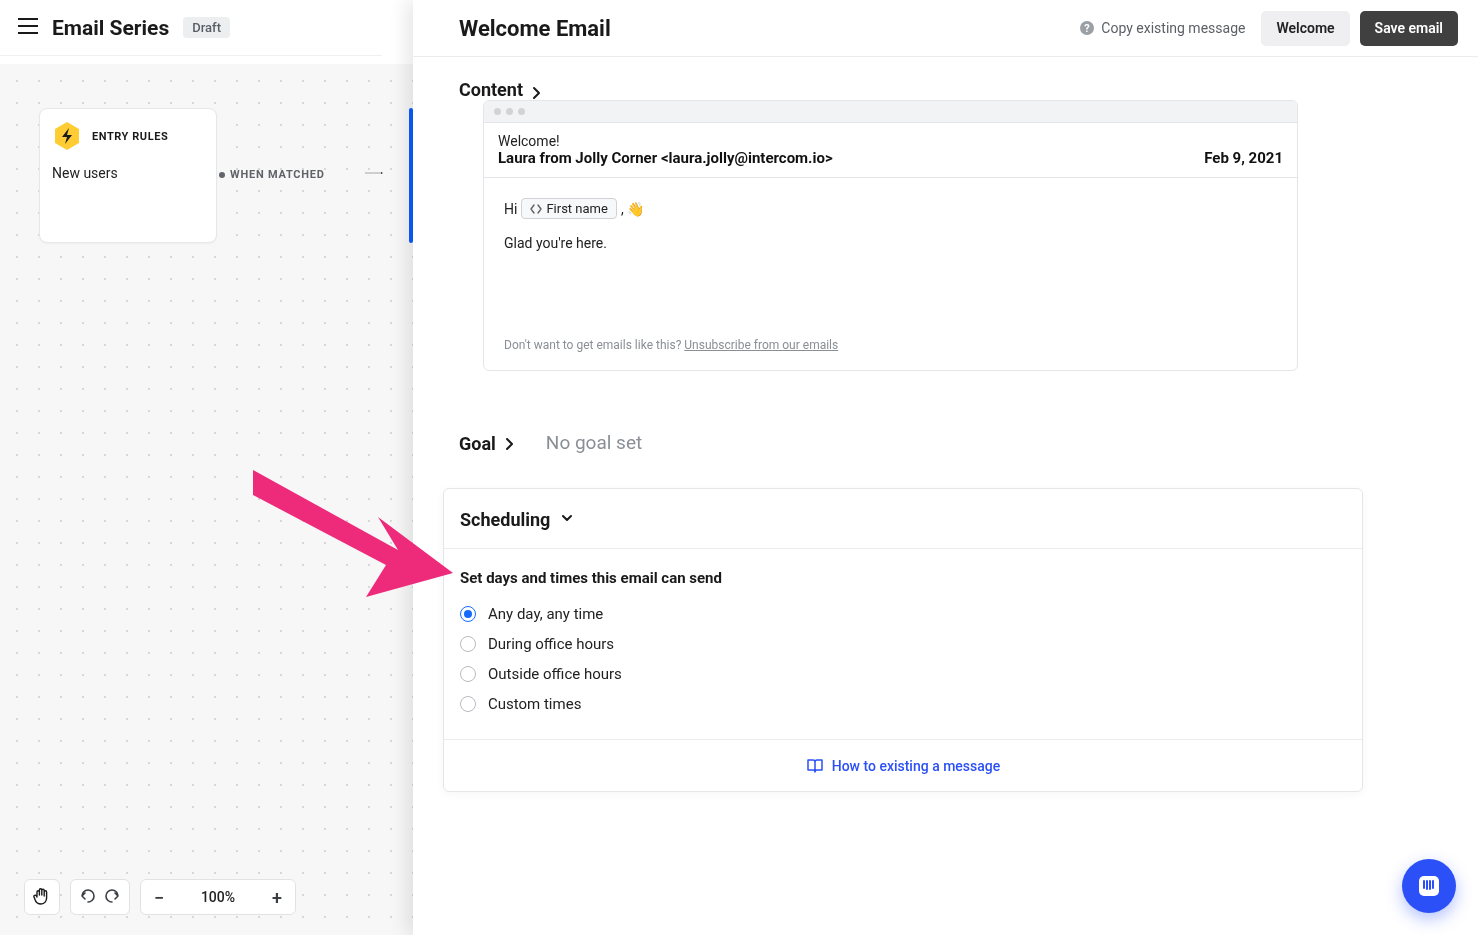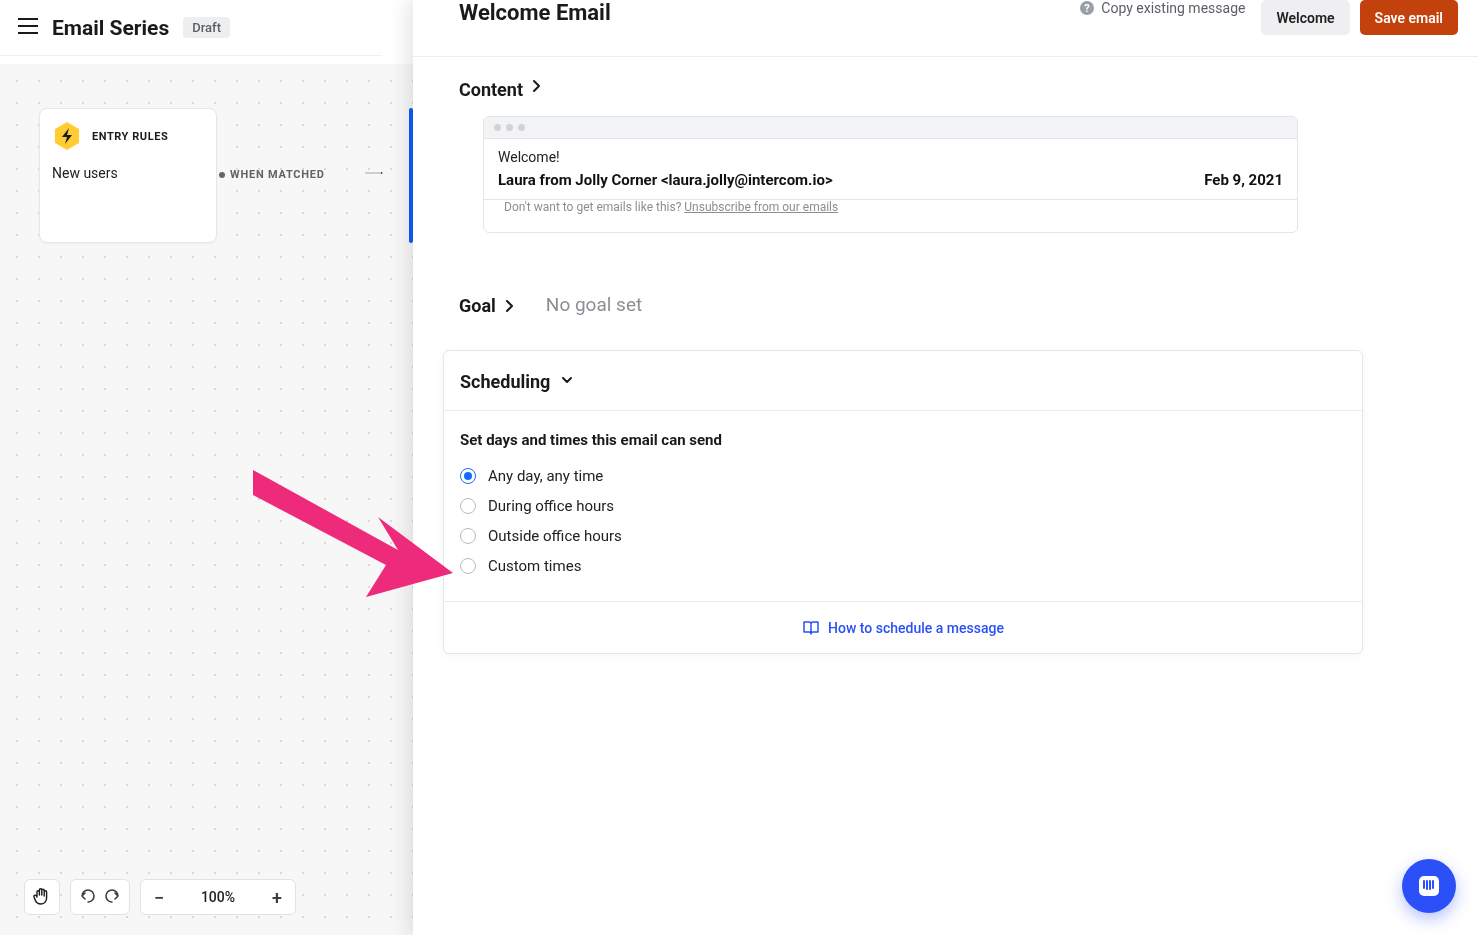--- a/index.html
+++ b/index.html
@@ -71,46 +71,46 @@
   .ct-undo .btn { cursor:pointer; }
 
   
   .drawer {
     position: absolute; left: 413px; top: 0; right: 0; bottom: 0;
     background: #fff; box-shadow: -6px 0 18px rgba(0,0,0,.10);
     display: flex; flex-direction: column;
     overflow: hidden;
   }
   .drawer-header {
-    height: 57px; border-bottom: 1px solid #ececee; display: flex; align-items: flex-start;
+    height: 57px; border-bottom: 1px solid #ececee; display: flex; align-items: center;
     padding: 0 20px 0 46px;
   }
   .drawer-header .dtitle { font-size: 22px; font-weight: 700; color: #1a1a1a; flex: 1; }
   .dh-link { display: flex; align-items: center; color: #5b5f66; font-size: 14px; cursor: pointer; margin-right: 16px; }
   .dh-link svg { margin-right: 6px; }
   .dh-btn { height: 35px; border-radius: 5px; padding: 0 14px; font-size: 14px; font-weight: 600; display: flex; align-items: center; cursor: pointer; border: 1px solid transparent; }
   .dh-btn.secondary { background: #efeff1; color: #222; margin-right: 10px; }
-  .dh-btn.primary { background: #c2410c; color: #fff; }
+  .dh-btn.primary { background: #404040; color: #fff; }
 
   .drawer-body { flex: 1; overflow: auto; padding: 22px 20px 20px 46px; }
 
   
-  .sec-h { display: flex; align-items: flex-start; margin-bottom: 16px; }
+  .sec-h { display: flex; align-items: flex-end; }
   .sec-h .label { font-size: 18px; font-weight: 700; color: #1a1a1a; margin-right: 6px; }
   .sec-h .chev { display:flex; }
 
   .email-card {
     margin-left: 24px; margin-right: 0; width: 815px;
     border: 1px solid #e3e5e8; border-radius: 6px; overflow: hidden;
     margin-bottom: 60px;
   }
   .ec-titlebar { height: 22px; background: #f2f3f5; border-bottom: 1px solid #e3e5e8; display:flex; align-items:center; padding-left:10px; gap:5px;}
   .ec-titlebar .wdot { width:7px;height:7px;border-radius:50%; background:#d2d3d6;}
   .ec-header { padding: 10px 14px 10px 14px; border-bottom: 1px solid #e3e5e8; }
-  .ec-header .subj { font-size: 14px; color: #222; margin-bottom: 6px; }
+  .ec-header .subj { font-size: 14px; color: #222; }
   .ec-header .fromrow { display:flex; justify-content: space-between; align-items: baseline; }
   .ec-header .from { font-size: 15px; font-weight: 700; color: #111; }
   .ec-header .date { font-size: 15px; font-weight: 700; color: #111; }
 
   .ec-body { padding: 20px 20px 14px 20px; min-height: 160px; font-size: 14px; color: #222; }
   .ec-body .line1 { display: flex; align-items: center; flex-wrap: wrap; margin-bottom: 16px; }
   .chip {
     display: inline-flex; align-items: center; gap: 4px;
     border: 1px solid #d0d2d6; background: #f7f8f9; border-radius: 4px;
     padding: 2px 8px; font-size: 13px; margin: 0 4px;
@@ -259,20 +259,33 @@
         <span class="wdot"></span>
         <span class="wdot"></span>
       </div>
       <div class="ec-header">
         <div class="subj">Welcome!</div>
         <div class="fromrow">
           <span class="from">Laura from Jolly Corner &lt;laura.jolly@intercom.io&gt;</span>
           <span class="date">Feb 9, 2021</span>
         </div>
       </div>
+      <div class="ec-body">
+        <div class="line1">
+          <span>Hi </span>
+          <span class="chip">
+            <svg width="12" height="10" viewBox="0 0 12 10">
+                <path d="M4 1L1 5l3 4M8 1l3 4-3 4" fill="none" stroke="#5f6368" stroke-width="1.4" stroke-linecap="round" stroke-linejoin="round"></path>
+              </svg>
+            <span>First name</span>
+          </span>
+          <span>, 👋</span>
+        </div>
+        <div>Glad you're here.</div>
+      </div>
       <div class="ec-ufooter">
         <span>Don't want to get emails like this? </span><a>Unsubscribe from our emails</a>
       </div>
     </div>
 
     <div class="goal-row">
       <span class="label">Goal</span>
       <span class="chev"><svg width="14" height="14" viewBox="0 0 14 14">
             <path d="M5 2l5 5-5 5" fill="none" stroke="#1a1a1a" stroke-width="2" stroke-linecap="round" stroke-linejoin="round"></path>
           </svg></span>
@@ -303,21 +316,21 @@
         </div>
         <div class="radio-row">
           <input type="radio" name="sched" style="">
           <label>Custom times</label>
         </div>
       </div>
       <div class="sched-footer">
         <svg width="18" height="16" viewBox="0 0 18 16">
             <path d="M2 2h5a2 2 0 012 2v10a2 2 0 00-2-2H2zM16 2h-5a2 2 0 00-2 2v10a2 2 0 012-2h5z" fill="none" stroke="#2b50f7" stroke-width="1.5" stroke-linejoin="round"></path>
           </svg>
-        <span>How to schedule a message</span>
+        <span>How to existing a message</span>
       </div>
     </div>
 
   </div>
 </div>
 
 <svg class="big-arrow" width="210" height="140" viewBox="0 0 210 140">
   <path d="M5 5 L150 85 L130 52 L205 108 L118 132 L138 100 L5 30 Z" fill="#ee2a7b"></path>
 </svg>
 

